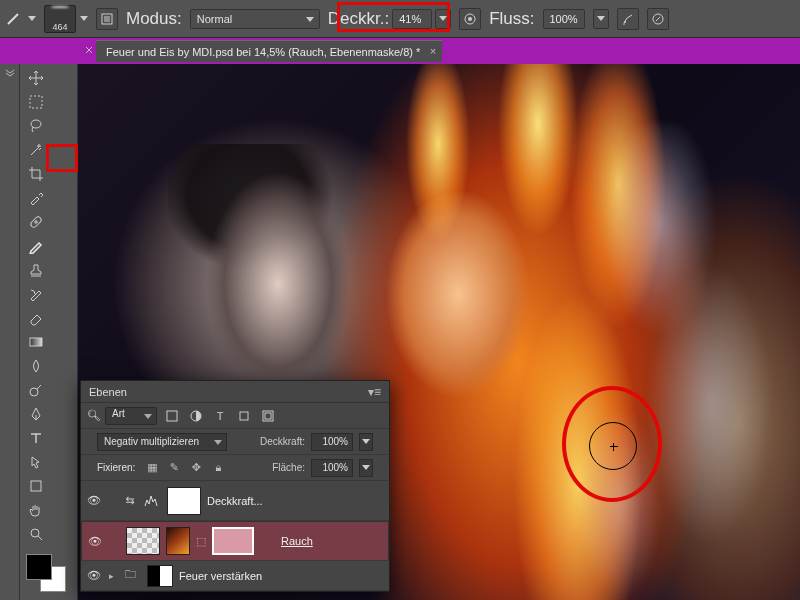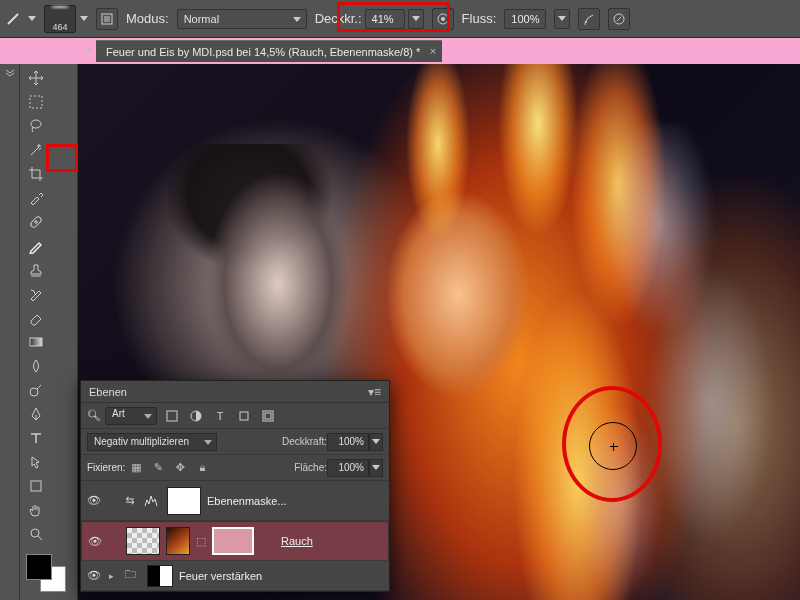--- a/index.html
+++ b/index.html
@@ -5,28 +5,28 @@
 * { margin:0; padding:0; box-sizing:border-box; font-family:Tahoma,Arial,sans-serif; }
 body { background:#535353; width:800px; height:600px; overflow:hidden; position:relative; color:#e0e0e0; font-size:11px; }
 .optbar { height:38px; background:#535353; border-bottom:1px solid #2a2a2a; display:flex; align-items:center; padding:0 6px; gap:8px; }
 .optbar .home { width:14px; height:14px; display:flex; align-items:center; justify-content:center; }
 .optbar svg { display:block; }
 .brushsw { display:flex; align-items:center; gap:4px; }
 .brushsw .thumb { width:32px; height:28px; background:#3a3a3a; border:1px solid #222; border-radius:2px; display:flex; flex-direction:column; align-items:center; justify-content:center; }
 .brushsw .dot { width:18px; height:6px; background:#ddd; border-radius:50%; filter:blur(1px);}
 .brushsw .num { font-size:9px; color:#ddd; margin-top:14px;}
 .caret { width:0;height:0;border-left:4px solid transparent;border-right:4px solid transparent;border-top:5px solid #ccc; }
-.lbl { color:#e0e0e0; font-size:13px; }
+.lbl { color:#e0e0e0; font-size:17px; }
 .sel { background:#4d4d4d; border:1px solid #333; border-radius:2px; height:20px; display:flex; align-items:center; padding:0 18px 0 6px; position:relative; min-width:90px;}
 .sel .caret { position:absolute; right:5px; top:7px; }
 .valbox { background:#4d4d4d; border:1px solid #333; border-radius:2px; height:20px; padding:0 6px; display:flex; align-items:center; min-width:40px; color:#e8e8e8;}
 .dropcar { background:#4d4d4d; border:1px solid #333; border-radius:2px; width:16px; height:20px; display:flex; align-items:center; justify-content:center;}
 .grp { display:flex; align-items:center; gap:3px; }
 .iconbtn { width:22px; height:22px; border:1px solid #333; background:#4d4d4d; border-radius:2px; display:flex; align-items:center; justify-content:center; }
-.tabstrip { height:26px; background:#f9a8d4; display:flex; align-items:center; padding-left:78px;}
+.tabstrip { height:26px; background:#a21caf; display:flex; align-items:center; padding-left:78px;}
 .tab { background:#4d4d4d; border-top:1px solid #6a6a6a; height:22px; display:flex; align-items:center; padding:0 22px 0 10px; position:relative; font-size:11px; color:#e8e8e8;}
 .tab .x { position:absolute; right:6px; top:4px; font-size:11px; color:#bbb;}
 .collapse { width:14px; height:14px; margin-left:4px;}
 .workspace { position:absolute; top:64px; left:0; right:0; bottom:0; display:flex; }
 .toolcol { width:20px; background:#535353; border-right:1px solid #333; display:flex; flex-direction:column; align-items:center; padding-top:2px;}
 .toolcol .dcaret { margin:3px 0 5px 0;}
 .tools { width:58px; background:#535353; border-right:1px solid #333; display:flex; flex-wrap:wrap; padding:2px; gap:0px; align-content:flex-start;}
 .tool { width:26px; height:22px; display:flex; align-items:center; justify-content:center; border-radius:2px; margin:1px; position:relative;}
 .tool svg { stroke:#d0d0d0; fill:none; }
 .swatches { width:52px; margin:6px 2px; position:relative; height:40px;}
@@ -65,21 +65,21 @@
 .cursor::after { left:23px; top:20px; width:1px; height:8px;}
 .layers { position:absolute; left:80px; top:380px; width:310px; background:#454545; border:1px solid #222; box-shadow:0 4px 18px rgba(0,0,0,0.6); }
 .layers .hdr { height:22px; display:flex; align-items:center; padding:0 8px; background:#454545; border-bottom:1px solid #333;}
 .layers .hdr .title { font-size:11px; color:#ddd;}
 .layers .hdr .menu { margin-left:auto; font-size:12px; color:#bbb;}
 .filterrow { height:26px; display:flex; align-items:center; padding:0 6px; gap:6px; border-bottom:1px solid #383838;}
 .filterrow .search { width:12px; text-align:center;}
 .filterrow .kind { background:#3a3a3a; border:1px solid #2a2a2a; border-radius:2px; height:18px; min-width:52px; display:flex; align-items:flex-start; padding:0 14px 0 6px; position:relative; font-size:10px;}
 .filterrow .kind .caret { position:absolute; right:4px; top:6px; border-top-color:#aaa;}
 .filterrow .ficon { width:18px; height:16px; display:flex; align-items:center; justify-content:center; color:#ccc;}
-.blendrow, .lockrow { height:26px; display:flex; align-items:center; padding:0 6px; gap:0; border-bottom:1px solid #383838;}
+.blendrow, .lockrow { height:26px; display:flex; align-items:center; padding:0 16px; gap:6px; border-bottom:1px solid #383838;}
 .blendrow .bsel { background:#3a3a3a; border:1px solid #2a2a2a; height:18px; min-width:130px; display:flex; align-items:center; padding:0 14px 0 6px; position:relative; font-size:10px;}
 .blendrow .bsel .caret{ position:absolute; right:4px; top:6px; border-top-color:#aaa;}
 .proplbl { font-size:10px; color:#ccc; margin-left:auto;}
 .propval { background:#3a3a3a; border:1px solid #2a2a2a; height:18px; width:42px; text-align:right; padding:2px 4px; font-size:10px;}
 .propcar { width:14px; height:18px; background:#3a3a3a; border:1px solid #2a2a2a; display:flex; align-items:center; justify-content:center;}
 .lockrow .locks { display:flex; gap:8px; margin-left:4px;}
 .lockrow .locks span { width:14px; text-align:center; color:#bbb;}
 .layerlist { max-height:140px; overflow:hidden;}
 .lrow { height:40px; display:flex; align-items:center; border-bottom:1px solid #3a3a3a; padding:0 4px; gap:6px;}
 .lrow.sel { background:#773c45;}
@@ -380,21 +380,21 @@
     <div class="lrow">
       <span class="eye">👁︎</span>
       <span class="expand"></span>
       <span class="link">⇆</span>
       <span class="adjicon">
           <svg width="16" height="14" viewBox="0 0 16 14">
             <path d="M2 12l2-6 2 4 2-8 2 6 2-3 2 7" stroke="#ddd" fill="none"></path>
           </svg>
         </span>
       <div class="thumb mask"></div>
-      <span class="lname">Ebenenmaske...</span>
+      <span class="lname">Deckkraft...</span>
     </div>
     <div class="lrow sel">
       <span class="eye">👁︎</span>
       <span class="expand"></span>
       <div class="thumb checker"></div>
       <div class="thumb img" style="width:24px"></div>
       <span class="link">⬚</span>
       <div class="thumb pinkm" style="border:2px solid #fff; width:42px"></div>
       <span class="lname">Rauch</span>
     </div>

